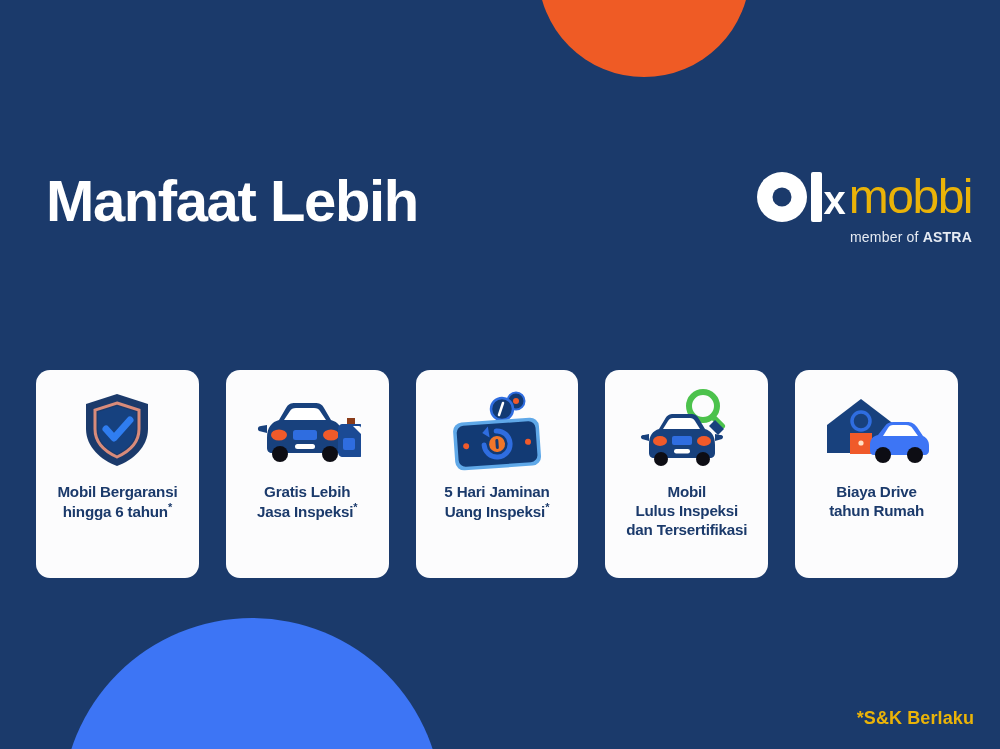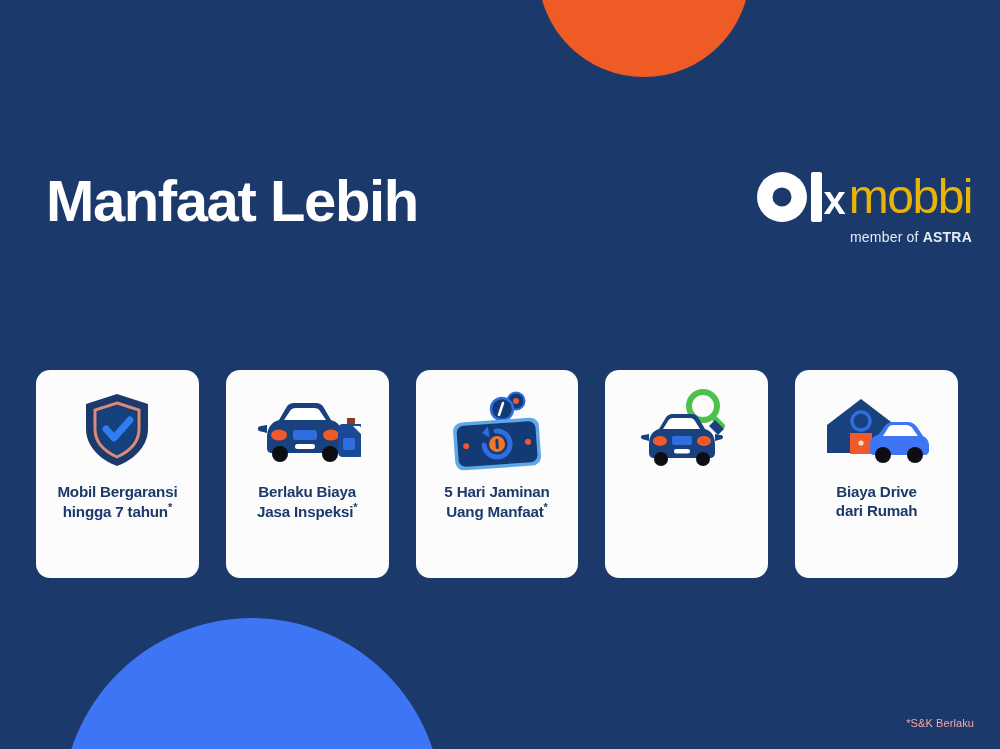--- a/index.html
+++ b/index.html
@@ -131,23 +131,23 @@
     text-align:center;
     padding:0 8px;
     letter-spacing:-0.2px;
   }
   .card-label .ln { display:block; white-space:nowrap; }
   .ast { font-size:11px; vertical-align:super; }
 
   .footnote {
     position:absolute;
     right:26px; bottom:20px;
-    color:#fca5a5;
-    font-size:11px;
-    font-weight:normal;
+    color:#eab308;
+    font-size:18px;
+    font-weight:bold;
     letter-spacing:0.1px;
   }
 </style>
 </head>
 <body>
 
 <div class="deco-layer">
   <div class="circle-orange"></div>
   <div class="circle-blue"></div>
 </div>
@@ -176,21 +176,21 @@
       <div class="card-icon">
         <svg width="72" height="78" viewBox="0 0 72 78">
           <path d="M36 3 L67 13 V38 C67 56 52 69 36 75 C20 69 5 56 5 38 V13 Z" fill="#1b3a6b"></path>
           <path d="M36 12 L58 19 V38 C58 52 47 61 36 66 C25 61 14 52 14 38 V19 Z" fill="none" stroke="#d98b7a" stroke-width="3"></path>
           <path d="M36 15 L55 21 V38 C55 51 45 59 36 63 C27 59 17 51 17 38 V21 Z" fill="#16417f"></path>
           <path d="M25 38 L33 47 L49 29" fill="none" stroke="#2f7df0" stroke-width="7" stroke-linecap="round" stroke-linejoin="round"></path>
         </svg>
       </div>
       <div class="card-label">
         <span class="ln">Mobil Bergaransi</span>
-        <span class="ln"><span>hingga 7 tahun</span><span class="ast">*</span></span>
+        <span class="ln"><span>hingga 6 tahun</span><span class="ast">*</span></span>
       </div>
     </div>
 
     <div class="card">
       <div class="card-icon">
         <svg width="108" height="72" viewBox="0 0 108 72">
 
           <path d="M14 44 C14 33 19 28 26 26 L33 14 C35 10 38 9 42 9 H62 C66 9 69 10 71 14 L78 26 C85 28 90 33 90 44 V54 C90 57 88 59 85 59 H19 C16 59 14 57 14 54 Z" fill="#18417d"></path>
           <path d="M37 17 C38 15 40 14 43 14 H61 C64 14 66 15 67 17 L73 26 H31 Z" fill="#ffffff"></path>
 
@@ -206,21 +206,21 @@
           <circle cx="27" cy="60" r="8" fill="#0d0d14"></circle>
           <circle cx="77" cy="60" r="8" fill="#0d0d14"></circle>
 
           <path d="M94 24 H102 V30 H94 Z" fill="#8a3c1a"></path>
           <path d="M90 30 H106 C109 30 111 32 111 35 V58 C111 61 109 63 106 63 H90 C87 63 85 61 85 58 V35 C85 32 87 30 90 30 Z" fill="#1b4a94"></path>
           <path d="M100 32 L108 40 V34 C108 32 106 32 104 32 Z" fill="#ffffff"></path>
           <rect x="90" y="44" width="12" height="12" rx="2" fill="#2f6de0"></rect>
         </svg>
       </div>
       <div class="card-label">
-        <span class="ln">Berlaku Biaya</span>
+        <span class="ln">Gratis Lebih</span>
         <span class="ln"><span>Jasa Inspeksi</span><span class="ast">*</span></span>
       </div>
     </div>
 
     <div class="card">
       <div class="card-icon">
         <svg width="106" height="84" viewBox="0 0 106 84">
 
           <circle cx="72" cy="13" r="8.5" fill="#123a74" stroke="#2f6de0" stroke-width="2"></circle>
           <circle cx="72" cy="13" r="3" fill="#f05a2a"></circle>
@@ -235,21 +235,21 @@
 
             <path d="M53 43 A13 13 0 1 1 40 56" fill="none" stroke="#2f6de0" stroke-width="5" stroke-linecap="round"></path>
             <path d="M45 38 L39 44 L46 49" fill="#2f6de0"></path>
             <circle cx="53" cy="56" r="8" fill="#f0762a"></circle>
             <rect x="51.5" y="51" width="3" height="10" rx="1.5" fill="#123a74"></rect>
           </g>
         </svg>
       </div>
       <div class="card-label">
         <span class="ln">5 Hari Jaminan</span>
-        <span class="ln"><span>Uang Manfaat</span><span class="ast">*</span></span>
+        <span class="ln"><span>Uang Inspeksi</span><span class="ast">*</span></span>
       </div>
     </div>
 
     <div class="card">
       <div class="card-icon">
         <svg width="96" height="86" viewBox="0 0 96 86">
 
           <circle cx="64" cy="19" r="14" fill="none" stroke="#4cc24c" stroke-width="6"></circle>
           <path d="M74 30 L83 39" stroke="#4cc24c" stroke-width="6" stroke-linecap="round"></path>
           <path d="M76 33 L85 42 L79 48 L70 39 Z" fill="#18417d"></path>
@@ -259,41 +259,46 @@
           <path d="M5 48 C2 48 1 50 3 52 L10 54 V47 Z" fill="#18417d"></path>
           <path d="M81 48 C84 48 85 50 83 52 L76 54 V47 Z" fill="#18417d"></path>
           <ellipse cx="21" cy="54" rx="7" ry="5" fill="#f05a2a"></ellipse>
           <ellipse cx="65" cy="54" rx="7" ry="5" fill="#f05a2a"></ellipse>
           <rect x="33" y="49" width="20" height="9" rx="2" fill="#2f6de0"></rect>
           <rect x="35" y="62" width="16" height="4.5" rx="2.2" fill="#ffffff"></rect>
           <circle cx="22" cy="72" r="7" fill="#0d0d14"></circle>
           <circle cx="64" cy="72" r="7" fill="#0d0d14"></circle>
         </svg>
       </div>
+      <div class="card-label">
+        <span class="ln">Mobil</span>
+        <span class="ln">Lulus Inspeksi</span>
+        <span class="ln">dan Tersertifikasi</span>
+      </div>
     </div>
 
     <div class="card">
       <div class="card-icon">
         <svg width="108" height="70" viewBox="0 0 108 70">
 
           <path d="M38 4 L72 30 V58 H4 V30 Z" fill="#18417d"></path>
           <rect x="4" y="30" width="68" height="28" fill="#18417d"></rect>
           <circle cx="38" cy="26" r="9" fill="none" stroke="#2f6de0" stroke-width="3.5"></circle>
           <rect x="27" y="38" width="22" height="21" fill="#f05a2a"></rect>
           <circle cx="38" cy="48" r="2.6" fill="#ffe0c4"></circle>
 
           <path d="M47 50 C47 44 50 41 55 40 L62 31 C64 28 67 27 70 27 H84 C88 27 91 28 94 32 L100 41 C104 43 106 46 106 51 V56 C106 58 104 60 102 60 H51 C48 60 47 58 47 56 Z" fill="#3d75f5"></path>
           <path d="M65 33 C66 31 68 30 70 30 H83 C86 30 88 31 90 34 L95 41 H60 Z" fill="#ffffff"></path>
           <circle cx="60" cy="60" r="8" fill="#0d0d14"></circle>
           <circle cx="92" cy="60" r="8" fill="#0d0d14"></circle>
         </svg>
       </div>
       <div class="card-label">
         <span class="ln">Biaya Drive</span>
-        <span class="ln">dari Rumah</span>
+        <span class="ln">tahun Rumah</span>
       </div>
     </div>
 
   </div>
 
   <div class="footnote">*S&amp;K Berlaku</div>
 
 </div>
 
 </body></html>

